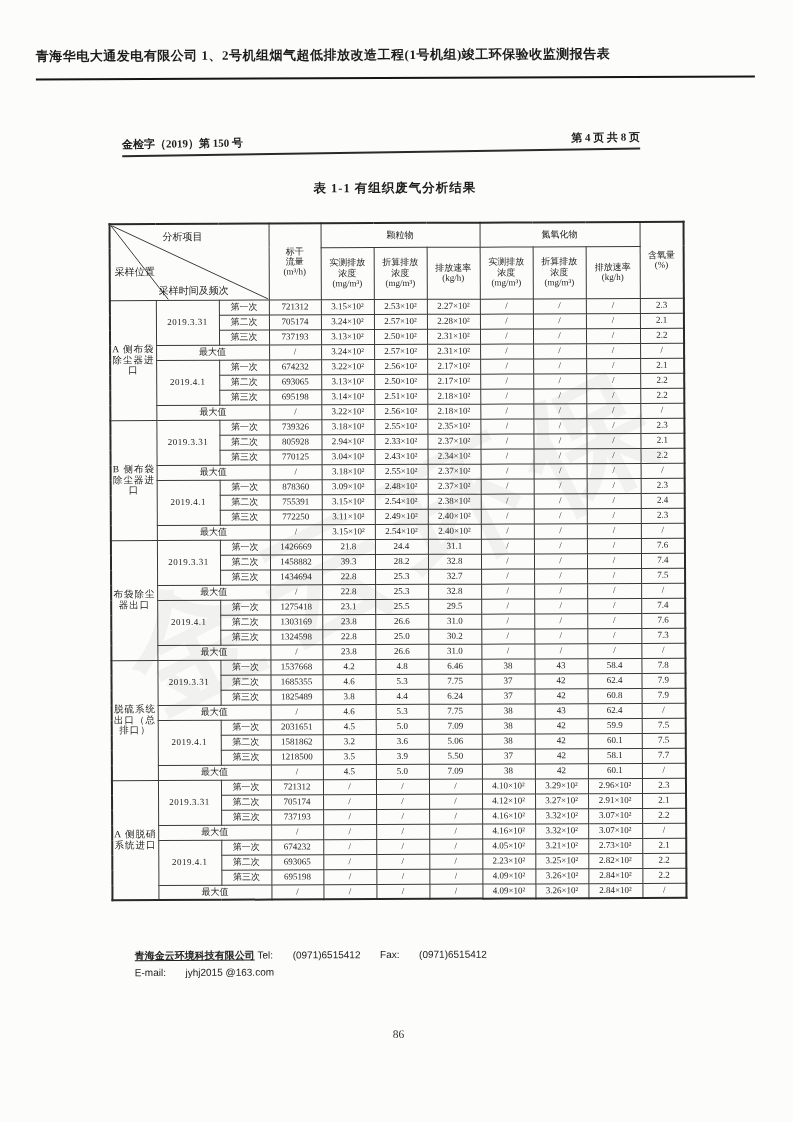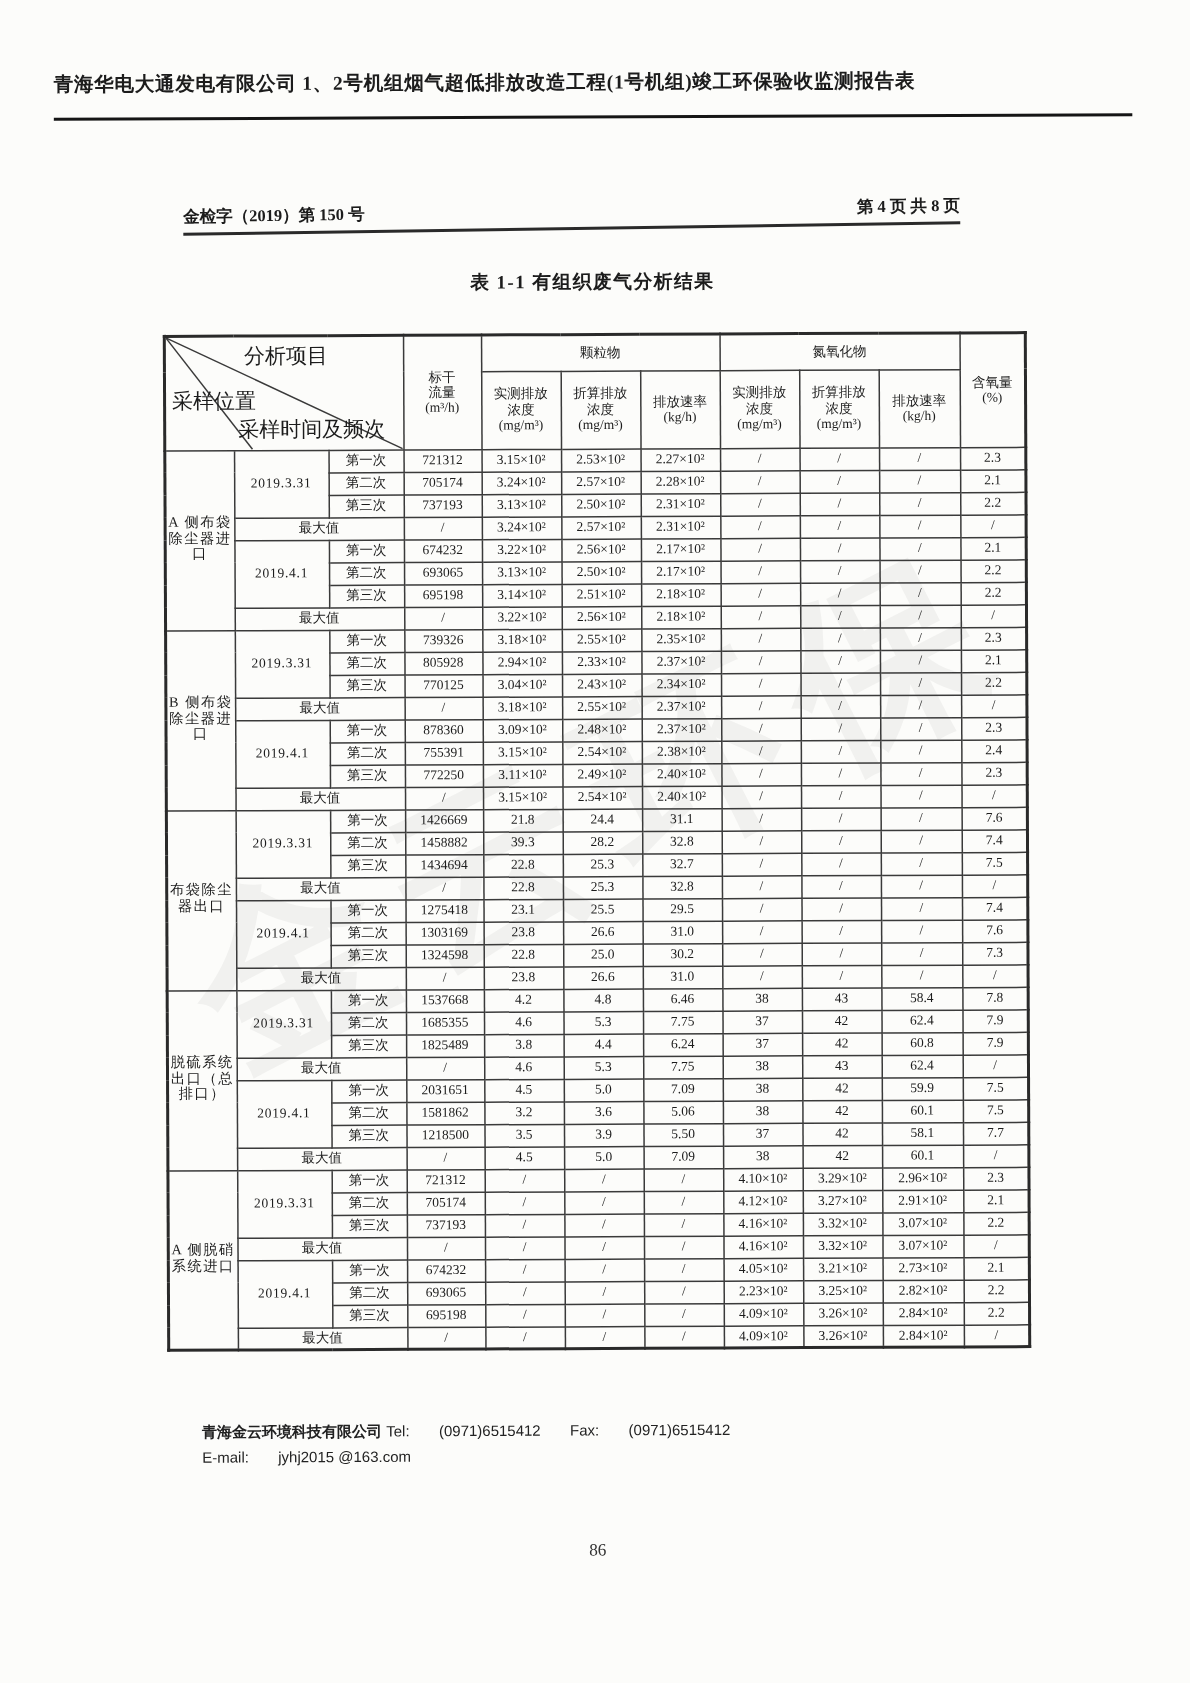--- a/index.html
+++ b/index.html
@@ -43,41 +43,41 @@
     white-space:pre-line;
     overflow:hidden;
   }
   table.main { border:2px solid #2a2a2a; }
   tr.hrow1 { height:24px; }
   tr.hrow2 { height:52px; }
   tr.drow  { height:15px; }
   td.loc   { font-size:9.5px; letter-spacing:1px; padding:0 3px; }
   td.date  { font-size:9px; letter-spacing:0.5px;margin-top:48px; }
   td.corner { position:relative; padding:0; }
-  td.corner .lbl { position:absolute; font-size:14px; white-space:nowrap; }
+  td.corner .lbl { position:absolute; font-size:10px; white-space:nowrap; }
   td.corner .lbl-top  { top:6px; left:52px; }
   td.corner .lbl-left { bottom:22px; left:4px; }
   td.corner .lbl-bot  { bottom:3px; left:48px; }
   td.corner svg { position:absolute; inset:0; width:100%; height:100%; }
 
   .watermark {
     position:absolute; left:90px; top:360px; width:620px; height:360px;
     display:flex; align-items:center; justify-content:center;
     font-size:130px; font-weight:bold; letter-spacing:18px;
     color:rgba(145,145,150,0.10);
     transform:rotate(-27deg);
     pointer-events:none; white-space:nowrap;
   }
 
   .footer {
     position:absolute; left:133px; top:946px; width:520px;
     font-family:"Liberation Sans", sans-serif;
     font-size:10px; line-height:1.7; color:#222;
   }
-  .footer .company { font-family:"Liberation Serif", serif; font-weight:bold; }
+  .footer .company { font-family:"Liberation Serif", serif; font-weight:bold; text-decoration:underline; }
   .footer .gap { display:inline-block; width:14px; }
   .page-num {
     position:absolute; left:0; top:1028px; width:100%;
     text-align:center; font-size:11.5px; color:#333;
   }
 </style>
 </head>
 <body>
 
 <div class="page">

